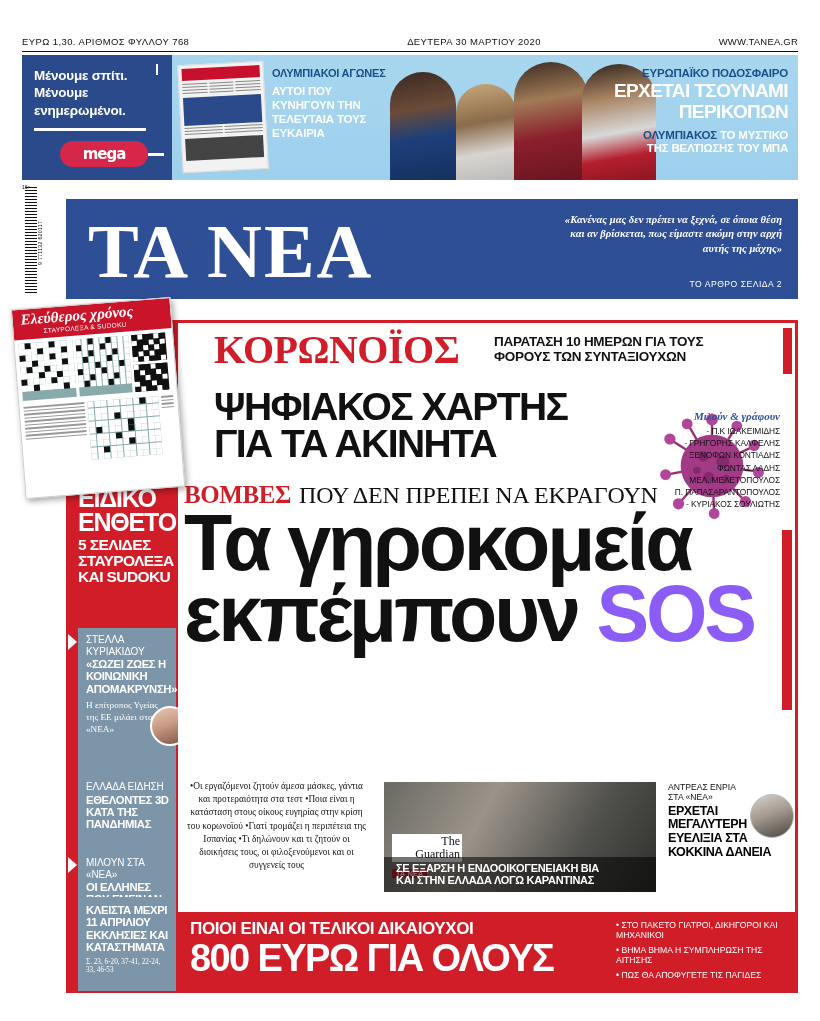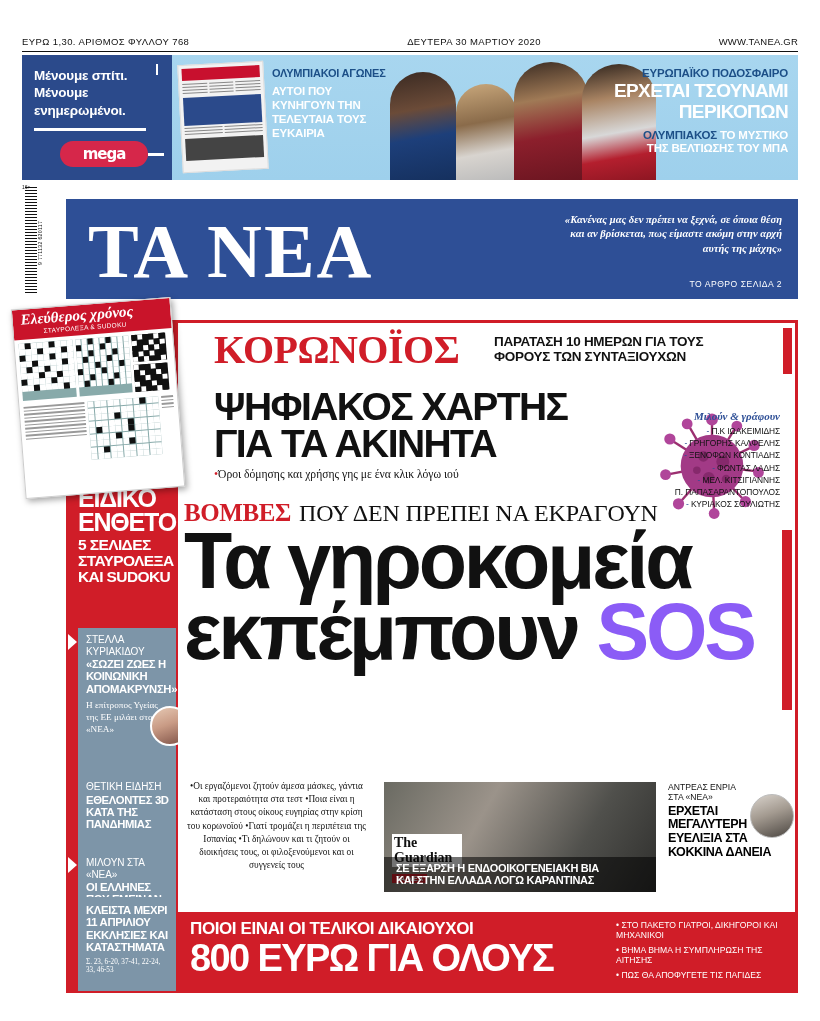--- a/index.html
+++ b/index.html
@@ -265,21 +265,21 @@
   .photo-card {
     position: absolute; left: 200px; top: 2px; width: 272px; height: 110px;
     background: linear-gradient(120deg,#6a6a62 0%,#9b938a 35%,#50504c 70%,#2f2f2d 100%);
     overflow: hidden;
   }
   .photo-card .guardian {
     position: absolute; left: 8px; top: 52px; width: 70px;
   }
   .photo-card .g-mark {
     background: #fff; color: #111; font-family: "Liberation Serif", serif;
-    font-size: 14px; font-weight: bold; text-align:left; line-height:1.1; padding:1px 2px;
+    font-size: 12px; font-weight: normal; text-align:right; line-height:1.1; padding:1px 2px;
   }
   .photo-card .g-tn {
     background: #d01d28; color: #fff; font-size: 7px; font-weight: bold;
     padding: 1px 4px; margin-top: 2px; display:inline-block; letter-spacing:.3px;
   }
   .photo-card .cap {
     position: absolute; left: 0; bottom: 0; width: 100%; background: rgba(0,0,0,.55);
     color: #fff; font-size: 11px; font-weight: bold; line-height: 1.16; padding: 5px 12px;
     letter-spacing:-.3px;
   }
@@ -417,21 +417,21 @@
 
     <div class="rail-grey-block rg1">
       <div class="rail-arrow" style="top:6px; left:-10px;"></div>
       <div class="kick">ΣΤΕΛΛΑ ΚΥΡΙΑΚΙΔΟΥ</div>
       <div class="hl">«ΣΩΖΕΙ ΖΩΕΣ Η ΚΟΙΝΩΝΙΚΗ ΑΠΟΜΑΚΡΥΝΣΗ»</div>
       <div class="dek">Η επίτροπος Υγείας της ΕΕ μιλάει στα «ΝΕΑ»</div>
       <div class="portrait-circ" style="top:78px;"></div>
     </div>
 
     <div class="rail-grey-block rg2">
-      <div class="kick">ΘΕΤΙΚΗ ΕΙΔΗΣΗ</div>
+      <div class="kick">ΕΛΛΑΔΑ ΕΙΔΗΣΗ</div>
       <div class="hl">ΕΘΕΛΟΝΤΕΣ 3D ΚΑΤΑ ΤΗΣ ΠΑΝΔΗΜΙΑΣ</div>
     </div>
 
     <div class="rail-grey-block rg3">
       <div class="rail-arrow" style="top:6px; left:-10px;"></div>
       <div class="kick">ΜΙΛΟΥΝ ΣΤΑ «ΝΕΑ»</div>
       <div class="hl">ΟΙ ΕΛΛΗΝΕΣ ΠΟΥ ΕΜΕΙΝΑΝ ΣΤΟ ΛΟΝΔΙΝΟ</div>
     </div>
 
     <div class="rail-grey-block" style="top:577px; height:94px;">
@@ -793,21 +793,20 @@
       <div class="corona-right">
         <div>ΠΑΡΑΤΑΣΗ 10 ΗΜΕΡΩΝ ΓΙΑ ΤΟΥΣ</div>
         <div>ΦΟΡΟΥΣ ΤΩΝ ΣΥΝΤΑΞΙΟΥΧΩΝ</div>
       </div>
       <div class="corona-bar"></div>
     </div>
 
     <div class="mapline">
       <div class="h">ΨΗΦΙΑΚΟΣ ΧΑΡΤΗΣ</div>
       <div class="h">ΓΙΑ ΤΑ ΑΚΙΝΗΤΑ</div>
-      <div class="dek"><span class="bullet">•</span><span>Όροι δόμησης και χρήσης γης με ένα κλικ λόγω ιού</span></div>
     </div>
 
     <svg class="virus" viewBox="0 0 100 100">
       <g stroke="#9b3070" stroke-width="2.2" fill="none">
         <line x1="50" y1="50" x2="50" y2="8"></line>
           <line x1="50" y1="50" x2="72" y2="14"></line>
         <line x1="50" y1="50" x2="88" y2="32"></line>
           <line x1="50" y1="50" x2="92" y2="55"></line>
         <line x1="50" y1="50" x2="80" y2="82"></line>
           <line x1="50" y1="50" x2="52" y2="93"></line>
@@ -838,21 +837,21 @@
       </g>
     </svg>
 
     <div class="writers">
       <div class="wt">Μιλούν &amp; γράφουν</div>
       <div class="wn">
         <div><span class="dot">- </span><span>Π.Κ ΙΩΑΚΕΙΜΙΔΗΣ</span></div>
         <div><span class="dot">- </span><span>ΓΡΗΓΟΡΗΣ ΚΑΛΦΕΛΗΣ</span></div>
         <div><span class="dot">- </span><span>ΞΕΝΟΦΩΝ ΚΟΝΤΙΑΔΗΣ</span></div>
         <div><span class="dot">- </span><span>ΦΩΝΤΑΣ ΛΑΔΗΣ</span></div>
-        <div><span class="dot">- </span><span>ΜΕΛ. ΚΙΤΣΙΓΙΑΝΝΗΣ</span></div>
+        <div><span class="dot">- </span><span>ΜΕΛ. ΜΕΛΕΤΟΠΟΥΛΟΣ</span></div>
         <div><span>Π. ΠΑΠΑΣΑΡΑΝΤΟΠΟΥΛΟΣ</span></div>
         <div><span class="dot">- </span><span>ΚΥΡΙΑΚΟΣ ΣΟΥΛΙΩΤΗΣ</span></div>
       </div>
     </div>
 
     <div class="bombes">
       <span class="b1">ΒΟΜΒΕΣ</span><span class="b2">ΠΟΥ ΔΕΝ ΠΡΕΠΕΙ ΝΑ ΕΚΡΑΓΟΥΝ</span>
     </div>
     <div class="mega-head">
       <div>Τα γηροκομεία</div>

